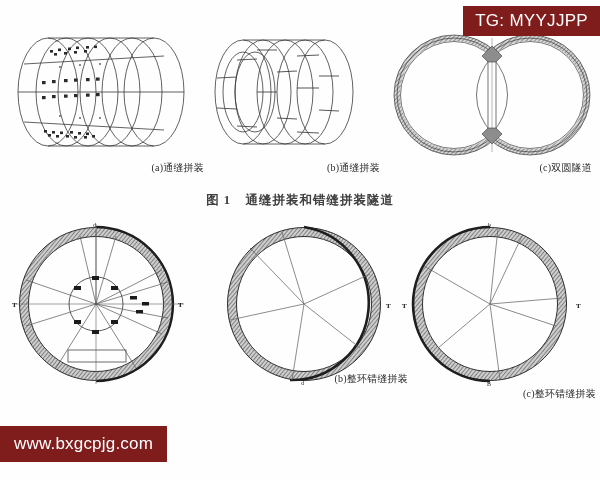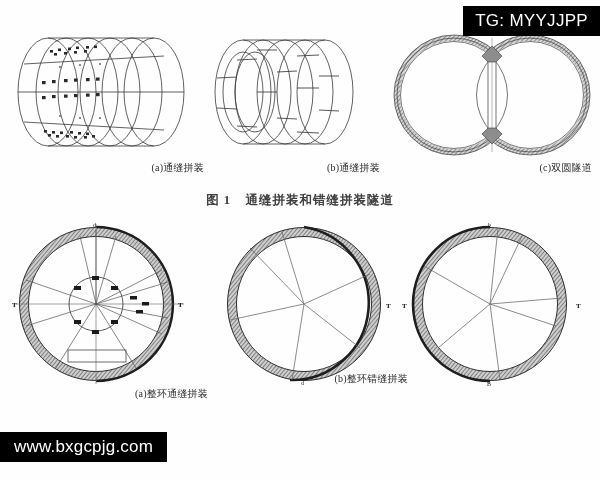--- a/index.html
+++ b/index.html
@@ -33,35 +33,35 @@
     font-size:12.5px;
     font-weight:bold;
     color:#404040;
     letter-spacing:1px;
     font-family:"Liberation Serif","DejaVu Serif",serif;
   }
   .figcap .num{letter-spacing:3px;}
   
   .wm{
     position:absolute;
-    background:#000000;
+    background:#7f1d1d;
     color:#ffffff;
     font-family:"Liberation Sans","DejaVu Sans",sans-serif;
     display:flex;align-items:center;
     box-sizing:border-box;
   }
   #wm-top{
     right:0;top:6px;
     height:30px;padding:0 12px 0 12px;
     font-size:17px;
     letter-spacing:.3px;
   }
   #wm-bottom{
     left:0;bottom:18px;
-    height:30px;padding:11px 14px;
+    height:36px;padding:11px 14px;
     font-size:17px;
     letter-spacing:.2px;
   }
   svg{display:block;overflow:visible;}
   .lbl{font-family:"Liberation Serif","DejaVu Serif",serif;font-size:6px;fill:#222;}
   .lblT{font-family:"Liberation Serif","DejaVu Serif",serif;font-size:7px;fill:#111;font-weight:bold;}
 </style>
 </head>
 <body>
 
@@ -263,21 +263,20 @@
         <rect x="124" y="88" width="7" height="3.5"></rect>
       </g>
 
       <rect x="56" y="128" width="58" height="12" fill="none" stroke="#4a4a4a" stroke-width="0.8"></rect>
 
       <text class="lbl" x="81" y="5">d</text>
       <text class="lblT" x="0" y="85">T</text>
       <text class="lblT" x="166" y="85">T</text>
     </svg>
   </div>
-  <div class="cap" style="left:12px;top:387px;width:196px;">(a)整环通缝拼装</div>
 
   <div class="panel" style="left:212px;top:222px;width:196px;height:166px;">
     <svg width="196" height="166" viewBox="0 0 196 166">
       <circle cx="92" cy="82" r="72" fill="none" stroke="url(#hatch2)" stroke-width="9"></circle>
       <circle cx="92" cy="82" r="76.5" fill="none" stroke="#2f2f2f" stroke-width="1"></circle>
       <circle cx="92" cy="82" r="67.5" fill="none" stroke="#2f2f2f" stroke-width="1"></circle>
       <path d="M92 5 A77 77 0 0 1 78 158" fill="none" stroke="#1e1e1e" stroke-width="2.6"></path>
       <g stroke="#666" stroke-width="0.75" fill="none">
         <line x1="92" y1="82" x2="38" y2="26"></line>
         <line x1="92" y1="82" x2="70" y2="10"></line>
@@ -306,18 +305,19 @@
         <line x1="90" y1="82" x2="24" y2="44"></line>
         <line x1="90" y1="82" x2="38" y2="126"></line>
         <line x1="90" y1="82" x2="100" y2="158"></line>
       </g>
       <text class="lbl" x="88" y="5">b</text>
       <text class="lbl" x="87" y="164">B</text>
       <text class="lblT" x="2" y="86">T</text>
       <text class="lblT" x="176" y="86">T</text>
     </svg>
   </div>
+  <div class="cap" style="left:400px;top:387px;width:196px;">(c)整环错缝拼装</div>
 
 
   <div class="wm" id="wm-top">TG: MYYJJPP</div>
   <div class="wm" id="wm-bottom">www.bxgcpjg.com</div>
 
 </div>
 
 </body></html>

